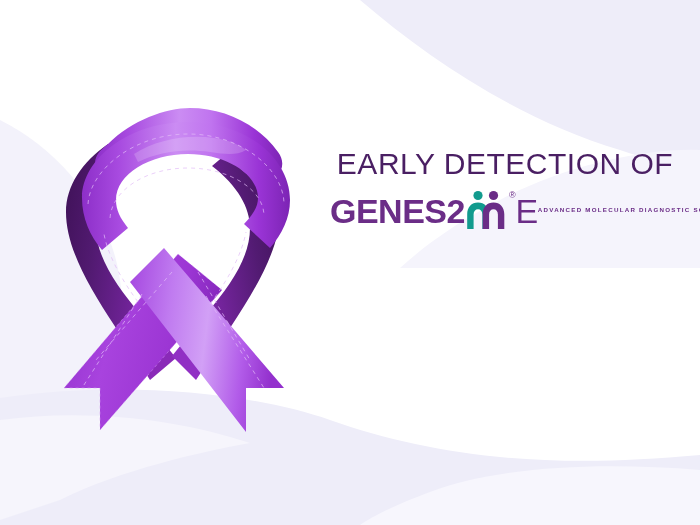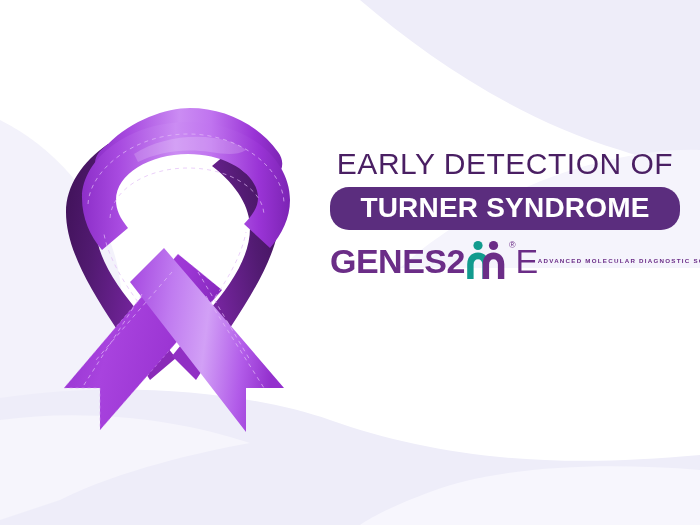--- a/index.html
+++ b/index.html
@@ -232,23 +232,20 @@
     </g>
 
     <path d="M96,96 C118,82 148,76 176,80 C190,82 200,86 208,92
              C198,98 186,96 172,94 C146,90 120,94 100,104 Z" fill="#ffffff" opacity="0.18"></path>
   </svg>
 
   <div class="text-block">
 
     <div class="headline-top">EARLY DETECTION OF</div>
 
-    <div class="banner">
-      <div class="banner-text">TURNER SYNDROME</div>
-    </div>
 
 
     <div class="logo-wrap">
       <div class="logo-row">
 
         <span class="logo-word">GENES</span>
 
         <span class="logo-word two-underline">2</span>
 
         <svg class="logo-mark" viewBox="0 0 46 42" aria-hidden="true">

